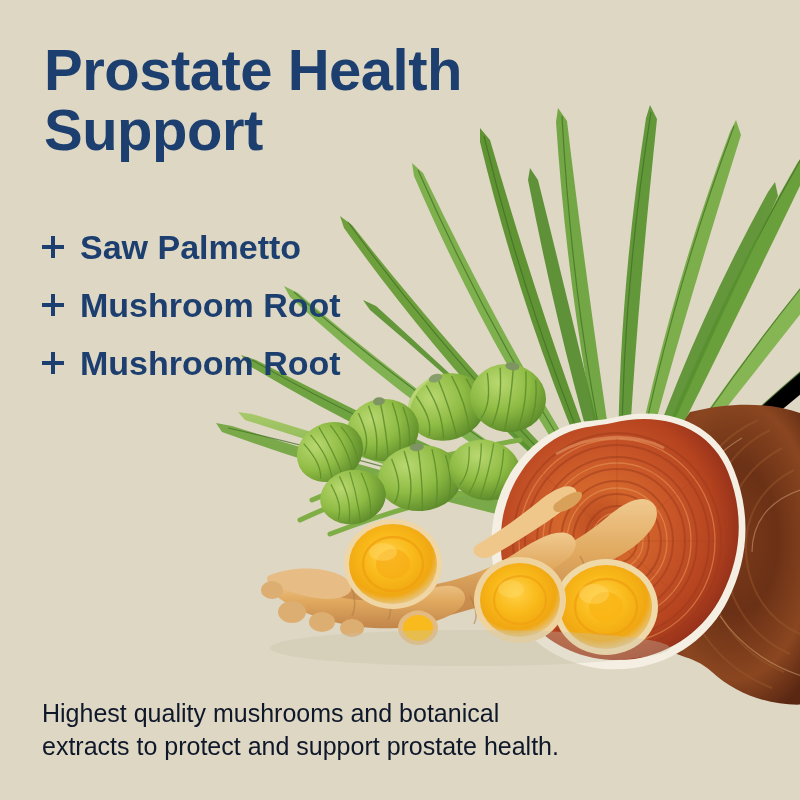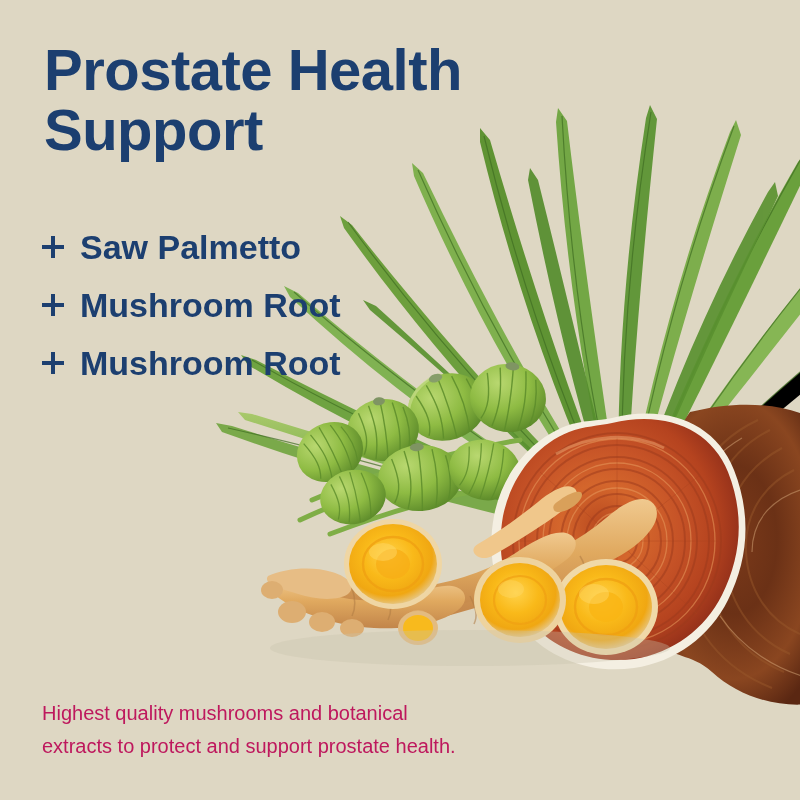--- a/index.html
+++ b/index.html
@@ -44,21 +44,21 @@
   }
   .bullet .plus::before{left:2px;top:11px;width:22px;height:4px;}
   .bullet .plus::after{left:11px;top:2px;width:4px;height:22px;}
   .bullet .blabel{
     font-size:34px;color:#1c3f70;font-weight:600;
     margin-left:10px;white-space:nowrap;
   }
 
   .caption{
     position:absolute;left:42px;top:697px;width:600px;
-    font-size:20px;line-height:33px;color:#be185d;
+    font-size:25px;line-height:33px;color:#0f172a;
     white-space:pre-line;
   }
 </style>
 </head>
 <body>
 
 <div id="poster">
 
   <div class="art">
     <svg width="800" height="800" viewBox="0 0 800 800">

